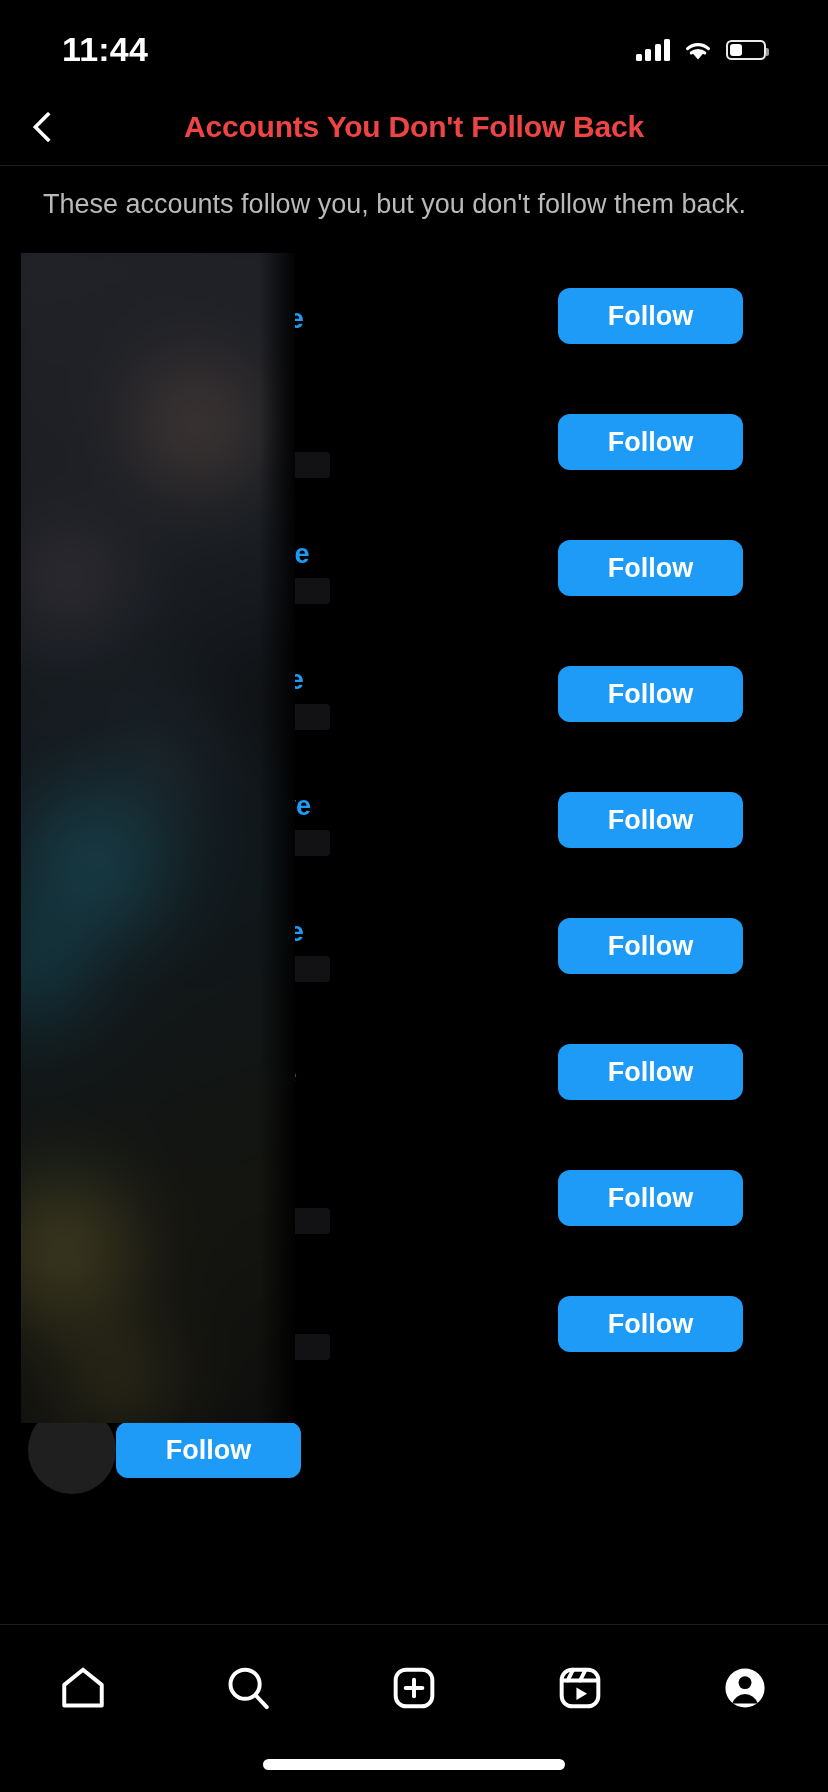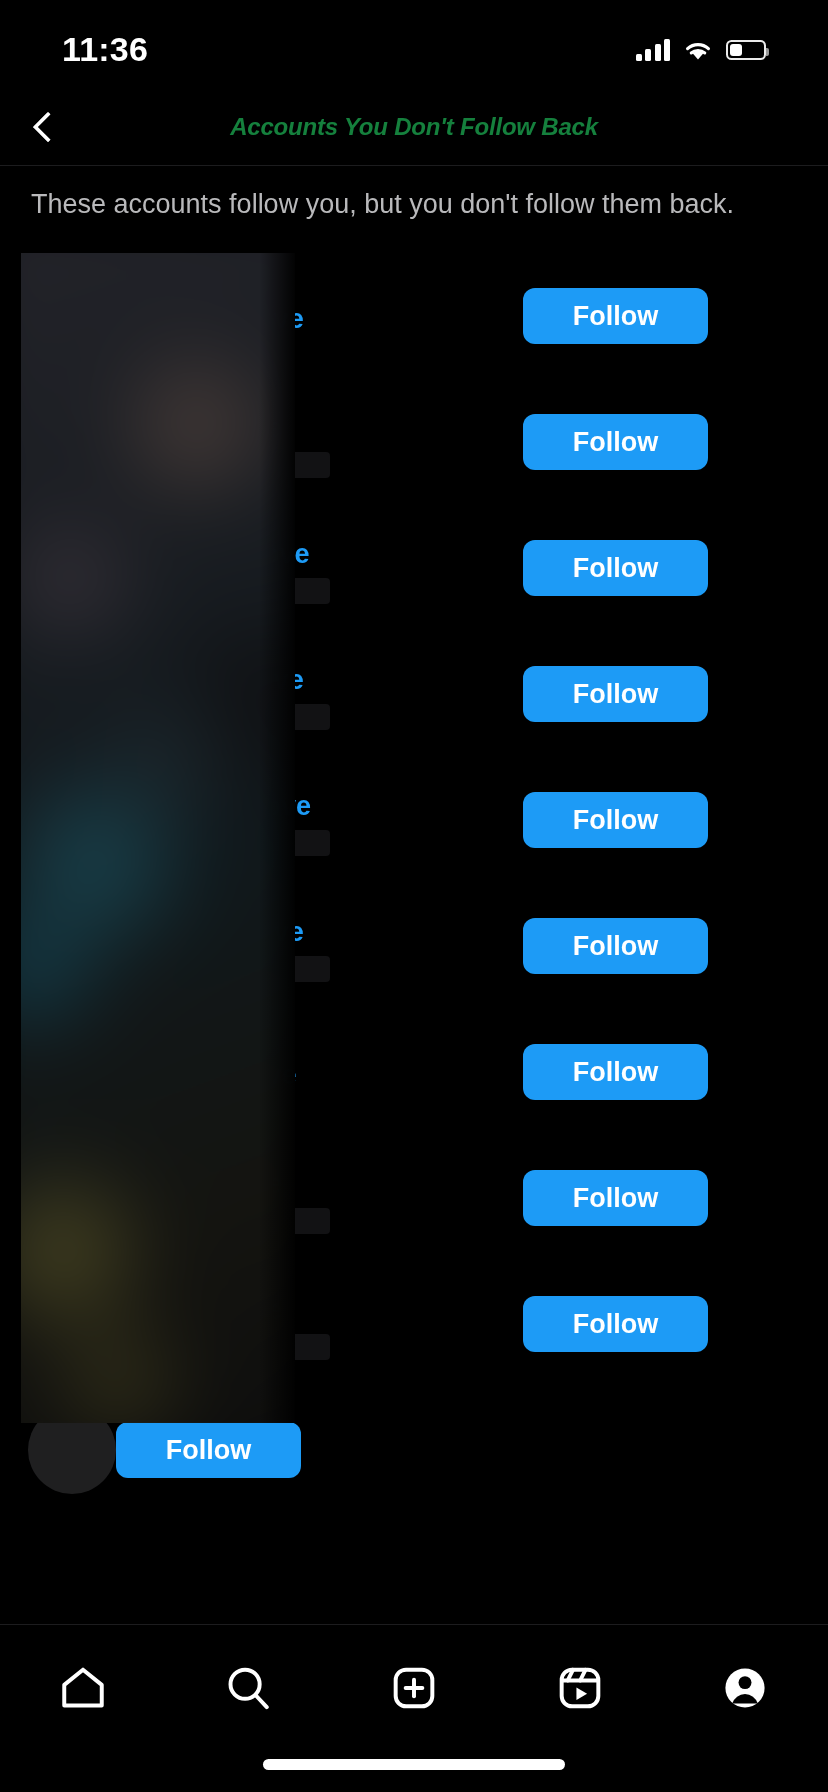--- a/index.html
+++ b/index.html
@@ -58,32 +58,31 @@
     cursor:pointer;
   }
   .chev {
     width:22px; height:22px;
     border-left:4.5px solid #fff; border-bottom:4.5px solid #fff;
     transform:rotate(45deg);
     border-radius:1.5px;
   }
   .nav-title {
     width:100%; text-align:center;
-    color:#15803d; font-size:24px; font-weight:700;
+    color:#ef4444; font-size:30px; font-weight:700;
     letter-spacing:-0.2px;
-    font-style:italic;
   }
   .nav-divider {
     position:absolute; top:165px; left:0; right:0; height:1px;
     background:#1c1c1e;
   }
 
   
   .subtitle {
-    position:absolute; top:186px; left:3px; right:0;
+    position:absolute; top:186px; left:15px; right:0;
     padding:0 28px;
     color:#b9b9bb; font-size:27px; line-height:36px;
     white-space:nowrap;
   }
 
   
   .list {
     position:absolute; top:253px; left:0; right:0; bottom:168px;
     overflow:hidden;
   }
@@ -118,21 +117,21 @@
   .remove-link {
     color:#1d9bf6; font-size:27px; font-weight:600;
     cursor:pointer; white-space:nowrap;
   }
   .row-sub {
     margin-top:8px;
     height:26px; width:190px; border-radius:4px;
     background:#121214;
   }
   .follow-btn {
-    flex:none; width:185px; height:56px; margin-right:120px;
+    flex:none; width:185px; height:56px; margin-right:85px;
     background:#1d9bf6; border:none; border-radius:12px;
     color:#fff; font-size:27px; font-weight:700;
     display:flex; align-items:center; justify-content:center;
     cursor:pointer;
   }
 
   
   .blur-panel {
     position:absolute; left:21px; top:253px;
     width:274px; height:1170px;
@@ -176,21 +175,21 @@
     width:302px; height:11px; border-radius:6px; background:#fff;
     z-index:21;
   }
 </style>
 </head>
 <body>
 
 <div id="phone">
 
   <div class="statusbar">
-    <div class="status-time">11:36</div>
+    <div class="status-time">11:44</div>
     <div class="status-right">
       <div class="sig">
         <i></i>
           <i></i>
           <i></i>
           <i></i>
       </div>
       <div class="wifi">
         <svg width="30" height="22" viewBox="0 0 30 22">
           <path d="M15 20.5 L9.6 14.2 A8.6 8.6 0 0 1 20.4 14.2 Z" fill="#fff"></path>

